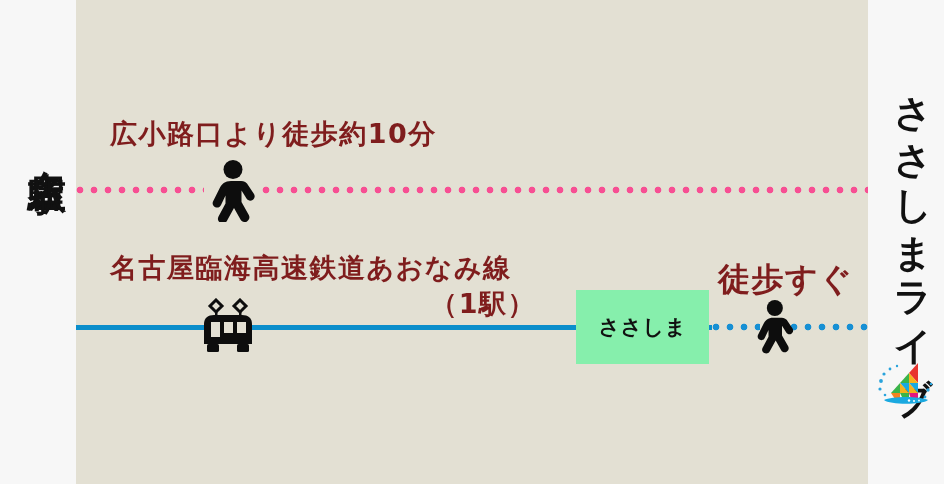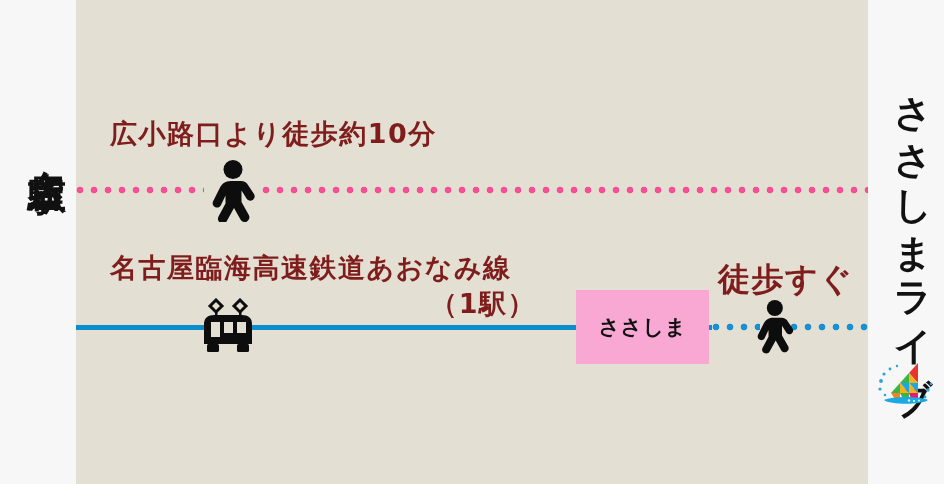--- a/index.html
+++ b/index.html
@@ -108,21 +108,21 @@
     font-size: 32px;
   }
 
   
   .station-box {
     position: absolute;
     left: 576px;
     top: 290px;
     width: 133px;
     height: 74px;
-    background: #f9a8d4;
+    background: #86efac;
     display: flex;
     flex-direction: column;
     align-items: center;
     justify-content: center;
     z-index: 4;
   }
   .station-box .ln {
     font-size: 21px;
     font-weight: 700;
     color: #111;

